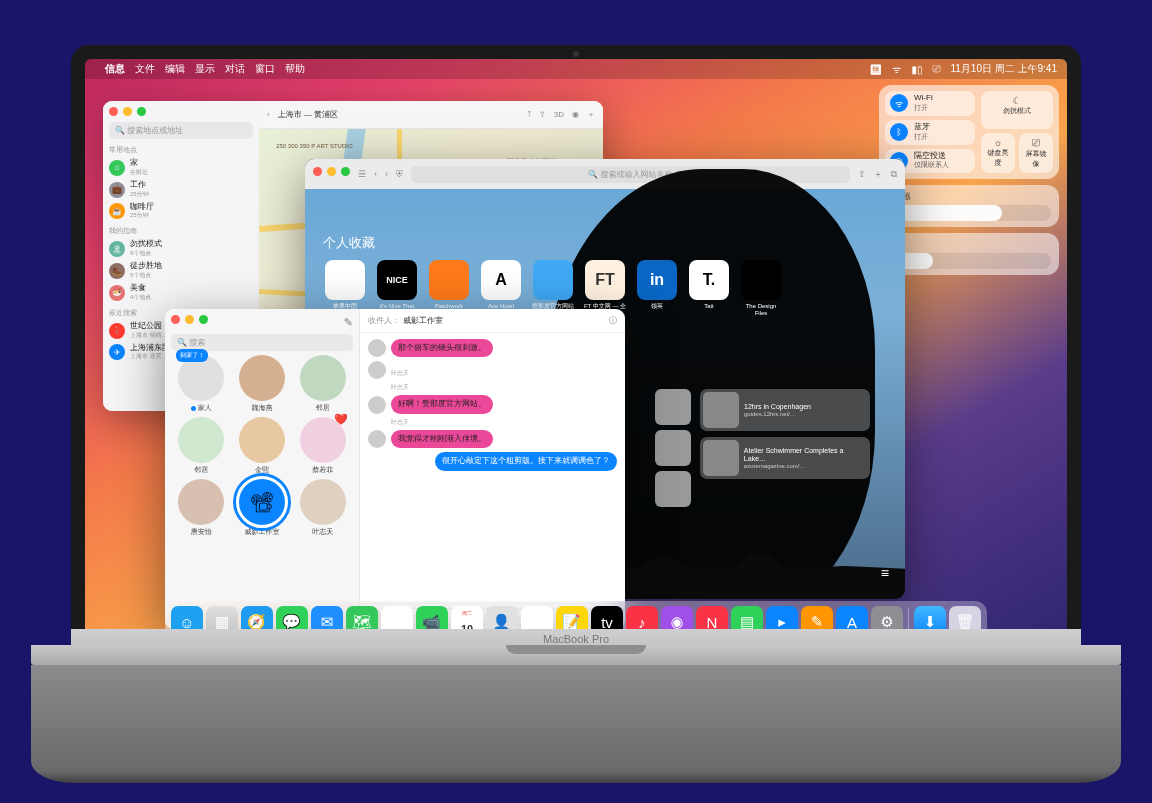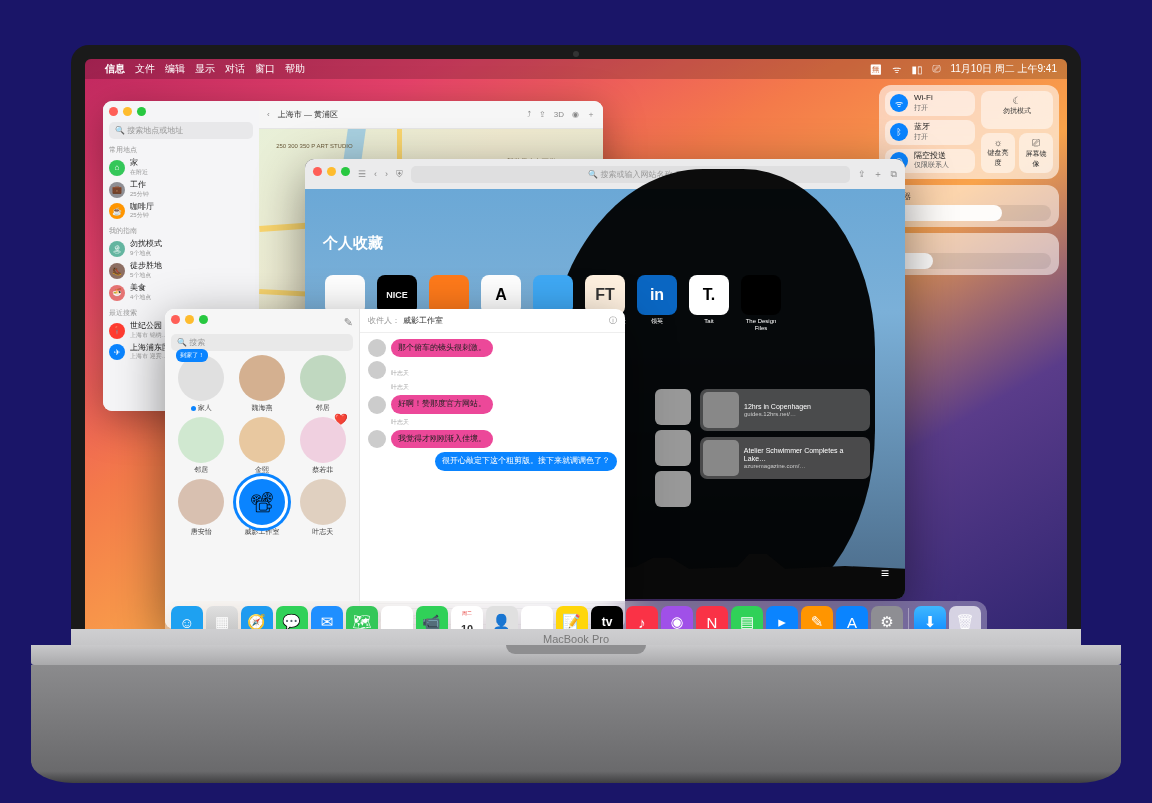--- a/index.html
+++ b/index.html
@@ -68,21 +68,21 @@
 
 
 .safari { position: absolute; top: 100px; left: 220px; width: 600px; height: 440px; background: #2a2a2a; border-radius: 9px; overflow: hidden; box-shadow: 0 14px 50px rgba(0,0,0,0.45); }
 .safari-toolbar { height: 30px; background: rgba(245,245,247,0.95); display: flex; align-items: center; padding: 0 8px; gap: 8px; font-size: 9px; color: #888; }
 .safari-addr { flex: 1; background: rgba(0,0,0,0.05); border-radius: 5px; padding: 3px 8px; text-align: center; font-size: 8px; color: #999; }
 .safari-hero { position: absolute; top: 30px; left: 0; right: 0; bottom: 0; background: linear-gradient(180deg, #6ba8d6 0%, #7bb0d8 30%, #4a6a88 100%); }
 .sil { position: absolute; inset: 0; }
 .sil-head { position: absolute; right: 5%; top: -5%; width: 55%; height: 110%; background: #000; border-radius: 48% 40% 42% 45%; opacity: 0.95; }
 .skyline { position: absolute; bottom: 0; left: 0; right: 0; height: 55px; background: #0a0a0a; clip-path: polygon(0 100%, 0 40%, 5% 38%, 8% 20%, 12% 20%, 15% 42%, 22% 40%, 24% 15%, 27% 15%, 30% 42%, 38% 40%, 40% 10%, 43% 10%, 46% 45%, 55% 42%, 58% 25%, 61% 25%, 64% 45%, 72% 42%, 74% 18%, 77% 18%, 80% 45%, 90% 40%, 100% 45%, 100% 100%); }
 .safari-content { position: absolute; top: 45px; left: 18px; right: 18px; color: #fff; }
-.safari-title { font-size: 15px; font-weight: 700; margin-bottom: 22px; }
+.safari-title { font-size: 13px; font-weight: 400; margin-bottom: 8px; }
 .fav-row { display: flex; gap: 8px; }
 .fav { width: 44px; text-align: center; }
 .fav .icon { width: 40px; height: 40px; border-radius: 8px; background: #fff; margin: 0 auto 3px; display: flex; align-items: center; justify-content: center; font-size: 16px; font-weight: 700; color: #333; }
 .fav .label { font-size: 6px; color: #fff; line-height: 1.1; }
 .reading { position: absolute; top: 200px; left: 395px; display: flex; flex-direction: column; gap: 6px; }
 .read-card { width: 170px; height: 42px; background: rgba(120,120,120,0.6); border-radius: 7px; display: flex; align-items: center; gap: 5px; padding: 3px; }
 .read-card .thumb { width: 36px; height: 36px; border-radius: 5px; background: #888; }
 .read-card .rt { font-size: 7px; color: #fff; line-height: 1.2; }
 .read-card .rs { font-size: 6px; color: #ccc; }
 .eq-icon { position: absolute; bottom: 18px; right: 16px; color: #fff; font-size: 14px; }
@@ -518,21 +518,21 @@
           <div class="d" style="background: rgb(255, 255, 255);">✿</div>
           <div class="d" style="background: rgb(48, 209, 88);">📹</div>
           <div class="d" style="background: rgb(255, 255, 255);">
             <div class="cal-day">周二</div>
             <div class="cal-date">10</div>
           </div>
           <div class="d" style="background: rgb(224, 224, 224);">👤</div>
           <div class="d" style="background: rgb(255, 255, 255);">☑</div>
           <div class="d" style="background: rgb(255, 214, 10);">📝</div>
           <div class="d" style="background: rgb(0, 0, 0);">
-            <span style="font-size:12px;font-weight:700">tv</span>
+            <span style="font-size:15px;font-weight:400">tv</span>
           </div>
           <div class="d" style="background: rgb(250, 50, 70);">♪</div>
           <div class="d" style="background: rgb(160, 80, 232);">◉</div>
           <div class="d" style="background: rgb(250, 50, 70);">N</div>
           <div class="d" style="background: rgb(48, 209, 88);">▤</div>
           <div class="d" style="background: rgb(10, 132, 255);">▸</div>
           <div class="d" style="background: rgb(255, 149, 0);">✎</div>
           <div class="d" style="background: rgb(10, 132, 255);">A</div>
           <div class="d" style="background: rgb(142, 142, 147);">⚙</div>
           <div class="sep"></div>

